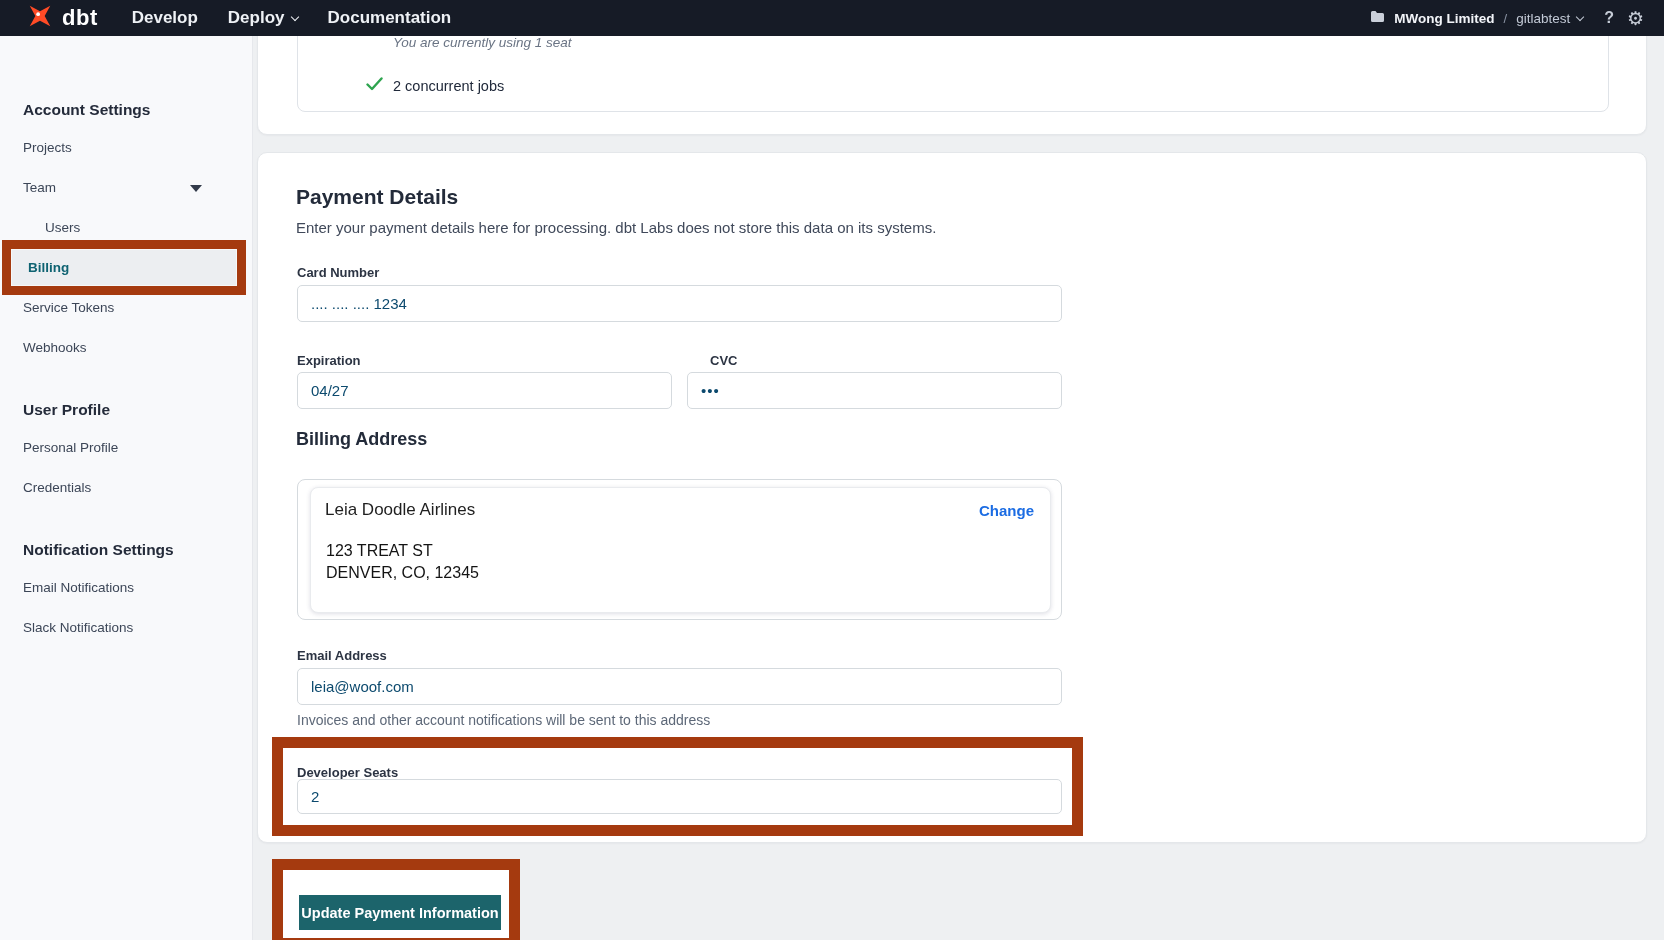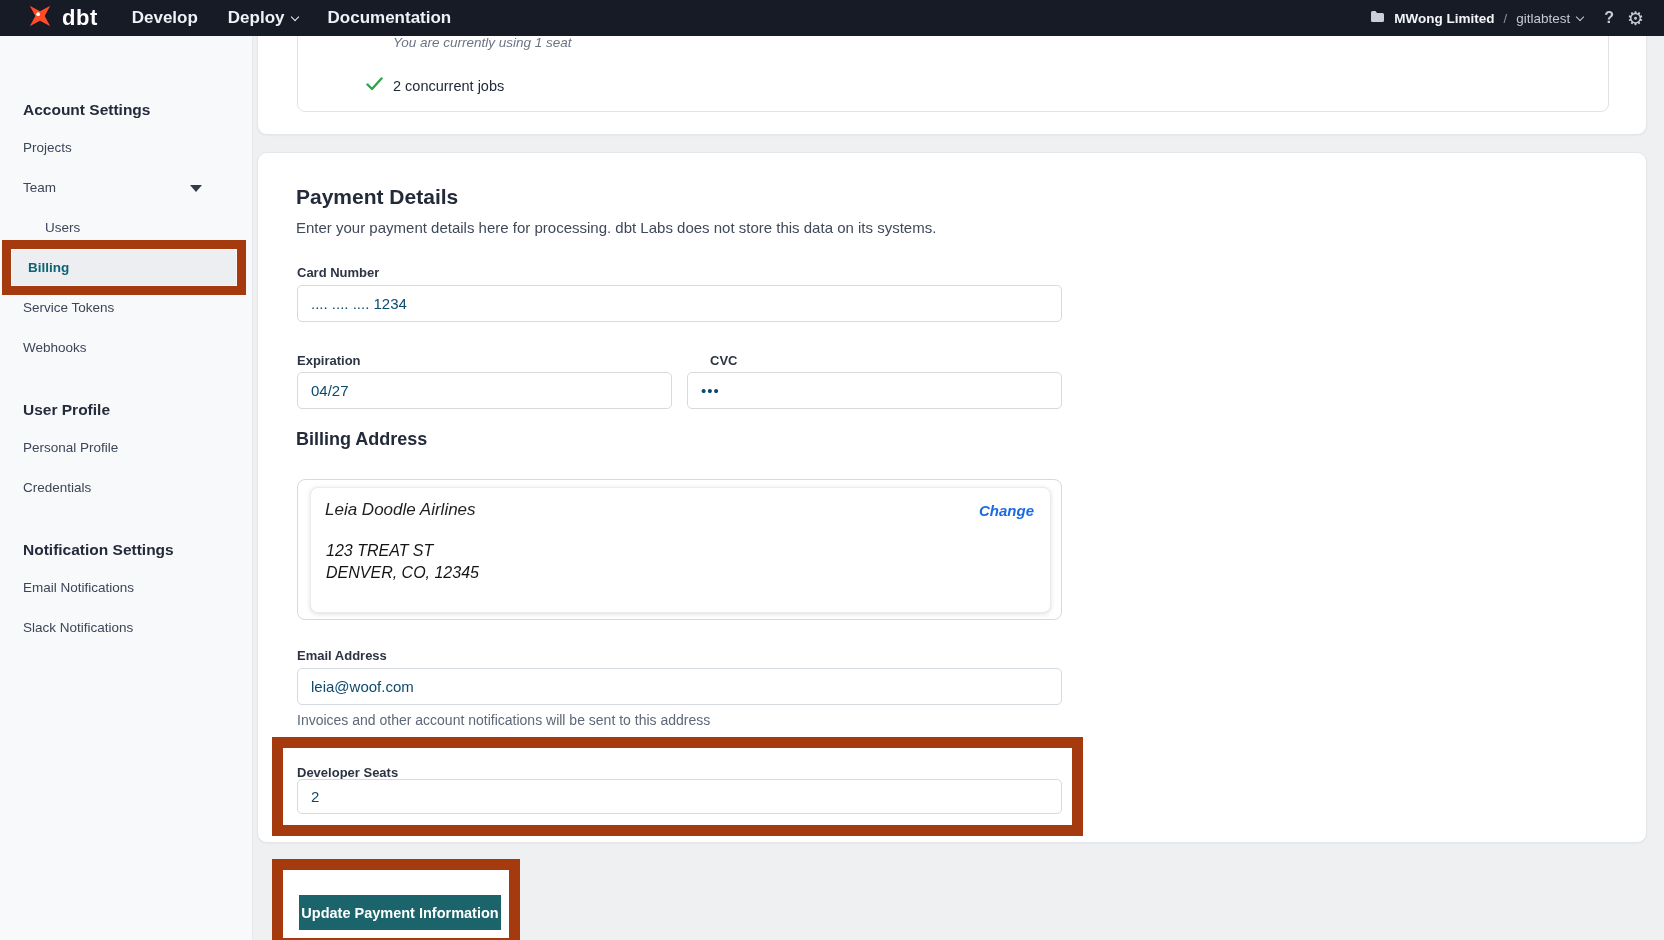--- a/index.html
+++ b/index.html
@@ -65,21 +65,21 @@
          font-size:15px; color:#0c4a6e; padding-left:13px; outline:none; }
   .cn-label { left:39px; top:112px; }
   .cn-input { left:39px; top:132px; width:765px; }
   .exp-label { left:39px; top:200px; }
   .exp-input { left:39px; top:219px; width:375px; }
   .cvc-label { left:452px; top:200px; }
   .cvc-input { left:429px; top:219px; width:375px; letter-spacing:1px; }
   .ba-heading { position:absolute; left:38px; top:276px; font-size:18px; font-weight:bold; color:#232b3a; }
 
   .addr-outer { position:absolute; left:39px; top:326px; width:765px; height:141px;
-                border:1px solid #d5dade; border-radius:8px; background:#fff;font-style:italic; }
+                border:1px solid #d5dade; border-radius:8px; background:#fff; }
   .addr-card { position:absolute; left:12px; top:7px; width:741px; height:126px;
                border:1px solid #e9ebee; border-radius:8px; background:#fff;
                box-shadow:0 1px 4px rgba(50,50,93,.16); }
   .addr-company { position:absolute; left:14px; top:12px; font-size:17px; color:#1f1f1f; }
   .addr-change { position:absolute; right:16px; top:14px; font-size:15px; font-weight:bold; color:#1b6ce3; cursor:pointer; }
   .addr-lines { position:absolute; left:15px; top:52px; font-size:16px; color:#141414; line-height:22px; }
 
   .email-label { left:39px; top:495px; }
   .email-input { left:39px; top:515px; width:765px; }
   .email-helper { position:absolute; left:39px; top:559px; font-size:14px; color:#5d6878; }

